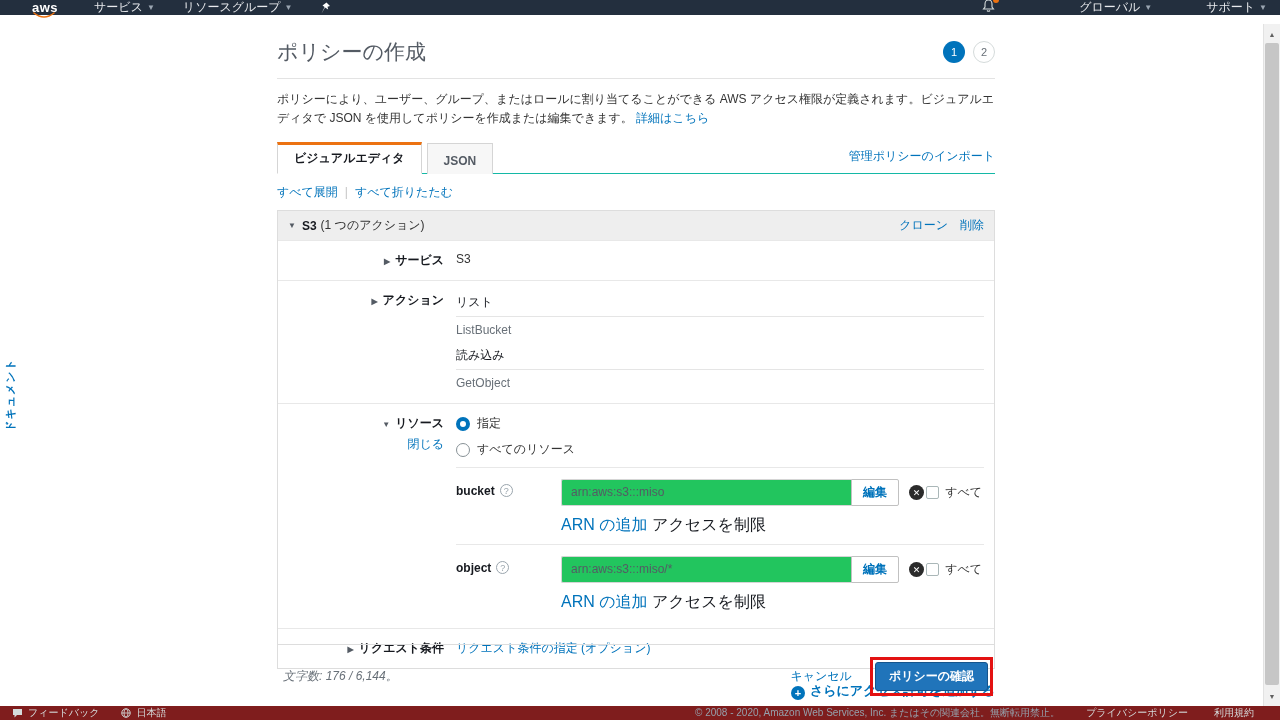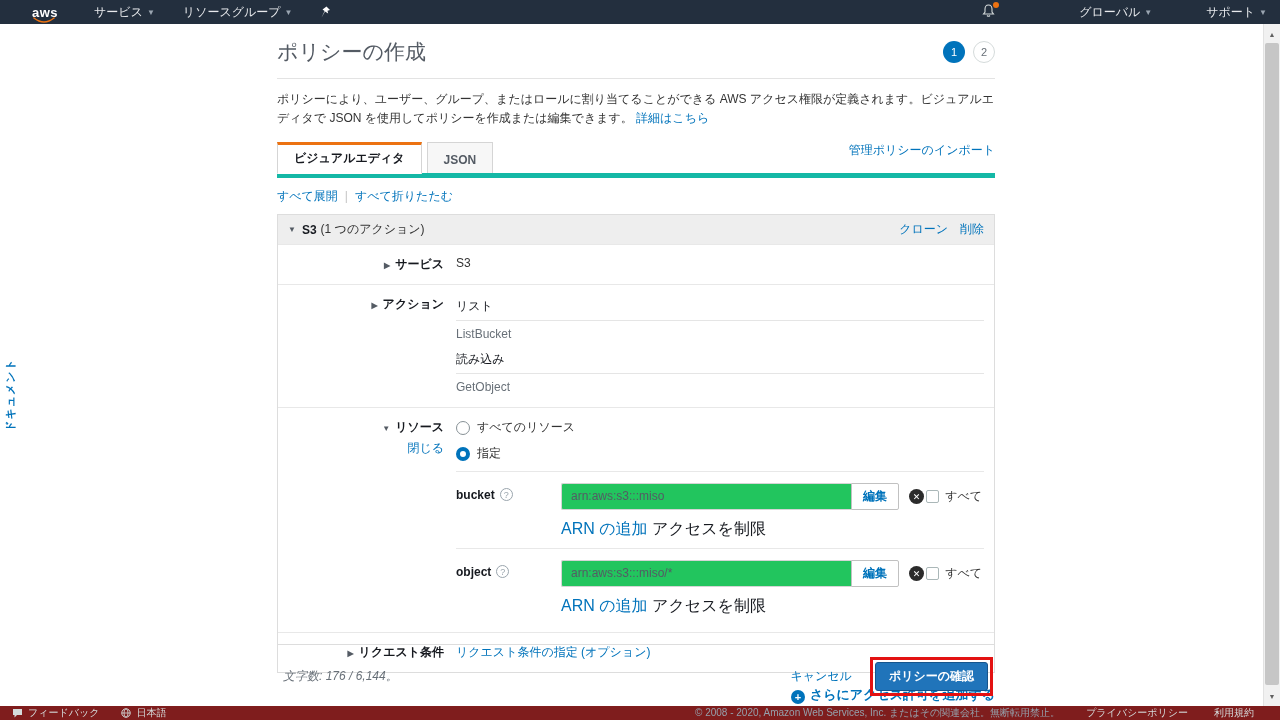--- a/index.html
+++ b/index.html
@@ -1,20 +1,20 @@
 <!DOCTYPE html>
 <html><head>
 <meta charset="utf-8">
 <style>
   * { margin:0; padding:0; box-sizing:border-box; }
   html,body { width:1280px; height:720px; overflow:hidden; background:#fff;
     font-family:"Liberation Sans", sans-serif; }
 
   
-  #topnav { position:absolute; top:0; left:0; width:1280px; height:24px;
+  #topnav { position:absolute; top:0; left:0; width:1280px; height:15px;
     background:#232f3e; display:flex; align-items:center; color:#fff; font-size:12px; z-index:20; }
   .nav-item { display:flex; align-items:center; gap:4px; color:#e8eaed; cursor:pointer; }
   .nav-caret { font-size:8px; color:#9aa5b1; }
   #aws-logo { margin-left:32px; margin-right:36px; position:relative; font-weight:bold;
     font-size:13px; letter-spacing:0.5px; color:#fff; line-height:1; }
   #aws-logo svg { position:absolute; left:1px; top:11px; }
   .nav-gap { margin-left:28px; }
   #nav-right { margin-left:auto; display:flex; align-items:flex-start;gap:20px; }
   #bell-wrap { position:relative; margin-right:64px; }
   #bell-dot { position:absolute; top:-2px; right:-4px; width:6px; height:6px;
@@ -56,21 +56,21 @@
     justify-content:center; font-size:11px; }
   .step.active { background:#0073bb; color:#fff; }
   .step.inactive { background:#fff; color:#687078; border:1px solid #d5dbdb; }
 
   #title-hr { border:none; border-top:1px solid #e3e3e3; margin-top:12px; }
 
   #desc { margin-top:11px; font-size:12px; color:#333; line-height:1.55; }
   a, .link { color:#0073bb; text-decoration:none; cursor:pointer; }
 
   
-  #tabbar { margin-top:15px; display:flex; align-items:flex-start; border-bottom:5px solid #14b8a6; }
+  #tabbar { margin-top:15px; display:flex; align-items:flex-end; border-bottom:1px solid #14b8a6; }
   .tab { font-size:12px; font-weight:bold; padding:5px 16px 6px; cursor:pointer; margin-bottom:-1px; }
   .tab.active { background:#fff; color:#16191f; border:1px solid #d5d5d5; border-bottom:1px solid #fff;
     border-top:3px solid #ec7211; }
   .tab.inactive { background:#f7f7f7; color:#545b64; border:1px solid #d5d5d5; margin-left:5px;
     border-bottom:none; padding-top:10px; }
   #import-link { margin-left:auto; font-size:12px; padding-bottom:8px; }
 
   #expand-row { margin-top:10px; font-size:12px; }
   .pipe { color:#c5c5c5; padding:0 7px; }
 
@@ -241,26 +241,26 @@
       </div>
     </div>
 
     <div class="row">
       <div class="label-col">
         <span class="caret">▼</span><span>リソース</span>
         <a class="link close-link">閉じる</a>
       </div>
       <div class="value-col">
         <div class="radio-line">
+          <span class="radio sel"></span>
+          <span>指定</span>
+        </div>
+        <div class="radio-line">
           <span class="radio unsel"></span>
           <span>すべてのリソース</span>
-        </div>
-        <div class="radio-line">
-          <span class="radio sel"></span>
-          <span>指定</span>
         </div>
 
         <div class="res-line">
           <div class="res-name">
             <span class="nm">bucket</span>
             <span class="help">?</span>
           </div>
           <div class="res-body">
             <div class="field-row">
               <div class="arn-group">

